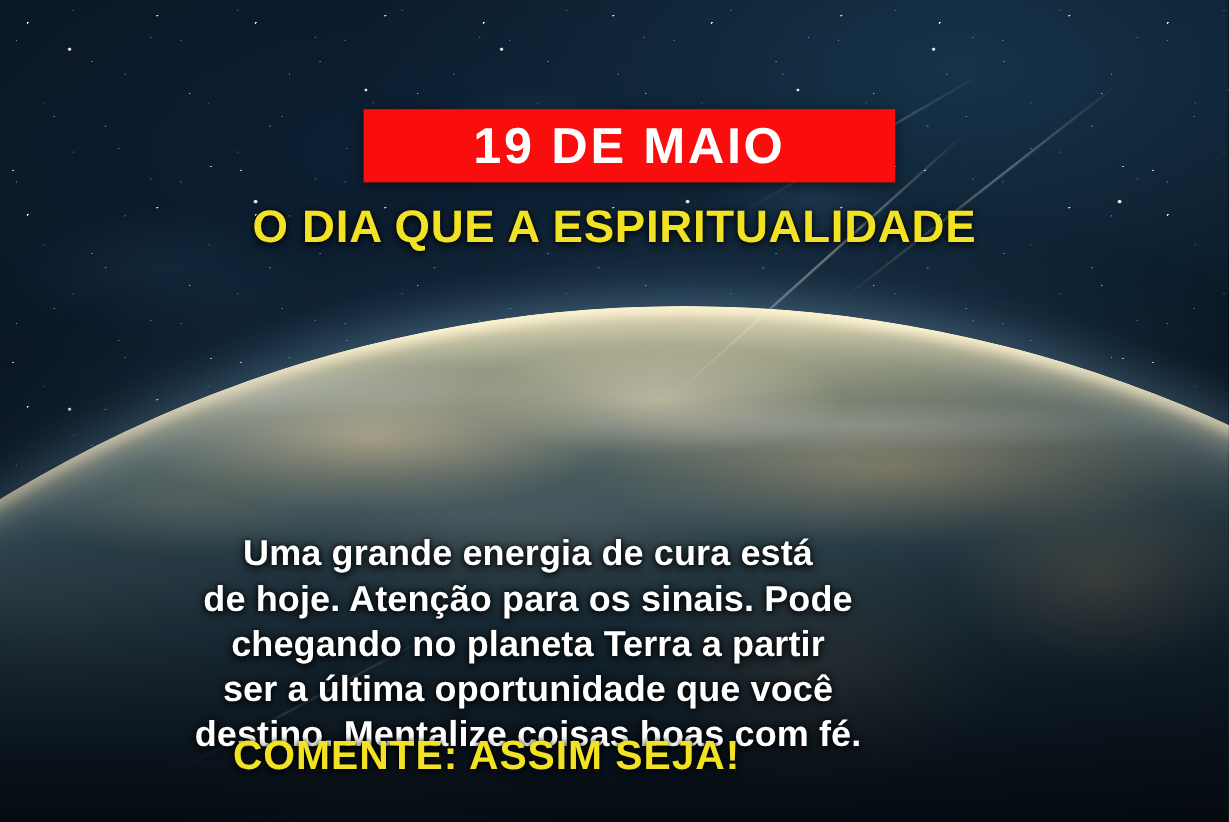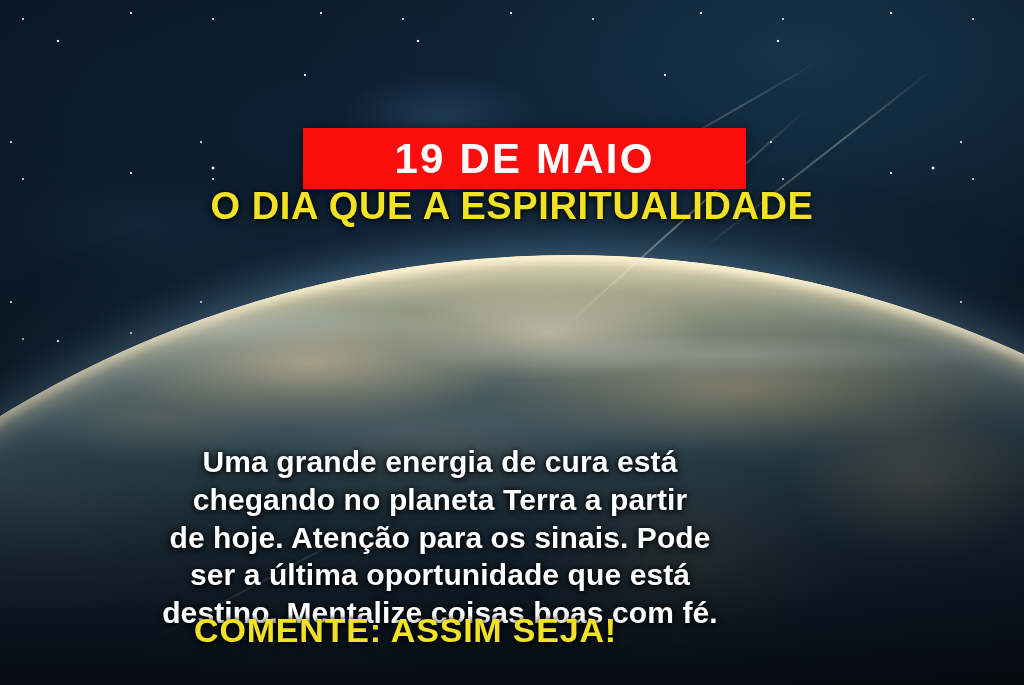--- a/index.html
+++ b/index.html
@@ -167,21 +167,20 @@
     position: absolute;
     left: 303px;
     top: 91px;
     width: 443px;
     height: 61px;
     background: #fa0d0d;
     display: flex;
     align-items: center;
     justify-content: center;
     box-shadow: 0 2px 10px rgba(0,0,0,0.55);
-    margin-top: 37px;
   }
   .date-banner span {
     color: #ffffff;
     font-size: 42px;
     font-weight: bold;
     letter-spacing: 2.2px;
     line-height: 1;
     font-family: "Liberation Sans", sans-serif;
     text-transform: uppercase;
   }
@@ -192,21 +191,20 @@
     top: 168px;
     width: 1024px;
     text-align: center;
     color: #f2e224;
     font-size: 38px;
     font-weight: bold;
     letter-spacing: 0.6px;
     line-height: 1.17;
     text-transform: uppercase;
     text-shadow: 0 2px 7px rgba(0,0,0,0.85), 0 0 3px rgba(0,0,0,0.7);
-    margin-top: 16px;
   }
   .headline .hl-line { display: block; white-space: nowrap; }
 
   .body-copy {
     position: absolute;
     left: 0;
     top: 443px;
     width: 880px;
     text-align: center;
     color: #ffffff;
@@ -262,23 +260,23 @@
     <div class="date-banner">
       <span>19 DE MAIO</span>
     </div>
 
     <div class="headline">
       <span class="hl-line">O DIA QUE A ESPIRITUALIDADE</span>
     </div>
 
     <div class="body-copy">
       <span class="bc-line">Uma grande energia de cura está</span>
+      <span class="bc-line">de hoje. Atenção para os sinais. Pode</span>
       <span class="bc-line">chegando no planeta Terra a partir</span>
-      <span class="bc-line">de hoje. Atenção para os sinais. Pode</span>
-      <span class="bc-line">ser a última oportunidade que está</span>
+      <span class="bc-line">ser a última oportunidade que você</span>
       <span class="bc-line">destino. Mentalize coisas boas com fé.</span>
     </div>
 
     <div class="cta">
       <span>COMENTE: ASSIM SEJA!</span>
     </div>
 
   </div>
 </div>
 

